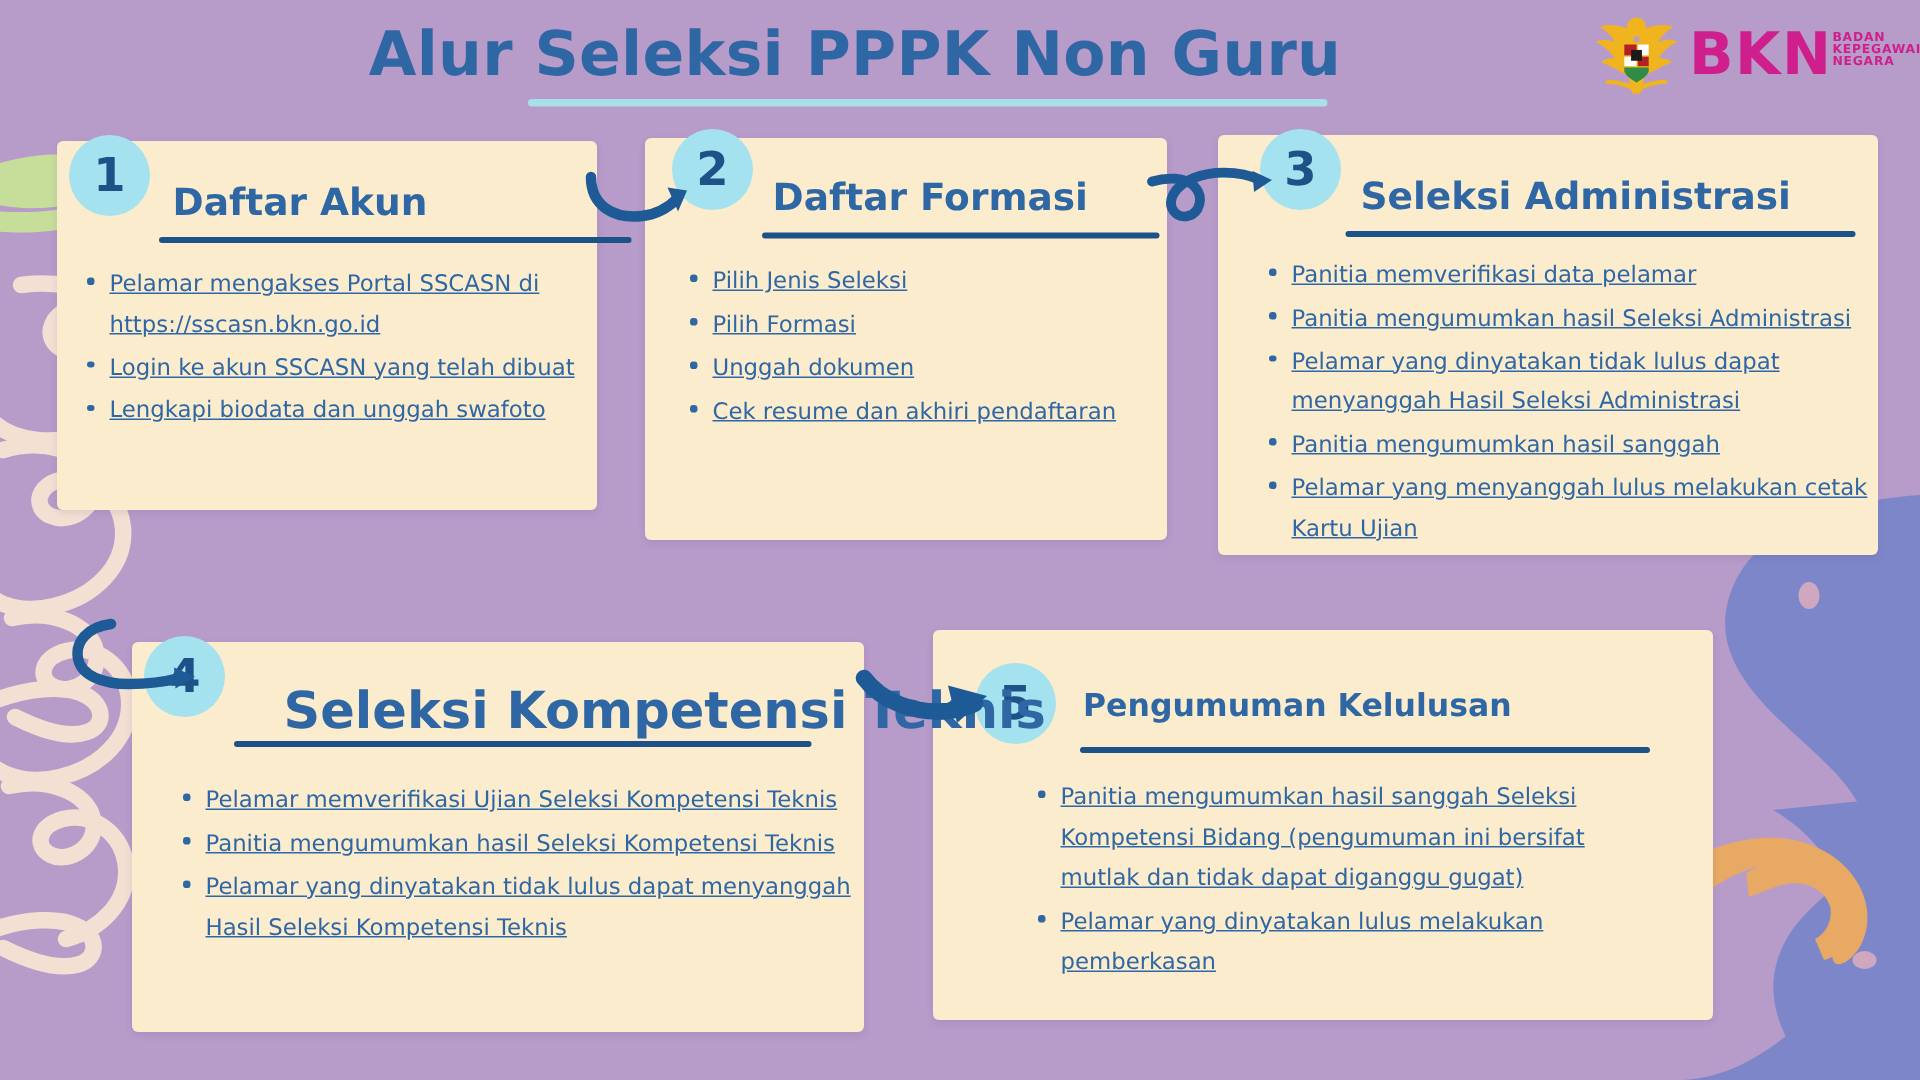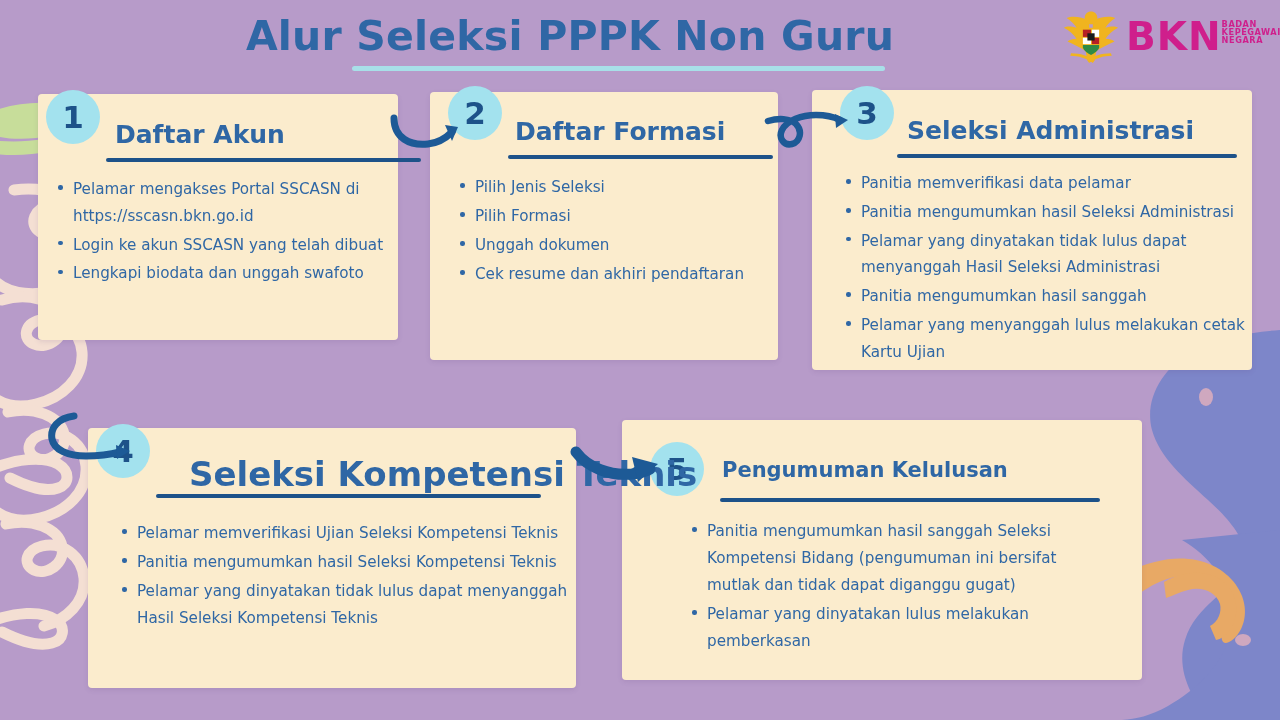--- a/index.html
+++ b/index.html
@@ -118,20 +118,21 @@
     position: absolute;
     height: 4px;
     background: #1d5289;
     border-radius: 2px;
     z-index: 2;
   }
   .bullets {
     position: absolute;
     list-style: none;
     color: #2f67a5;
+    text-decoration: underline;
   }
   .bullets li {
     position: relative;
     padding-left: 17px;
     margin-bottom: 2px;
   }
   .bullets li::before {
     content: "";
     position: absolute;
     left: 2px;

